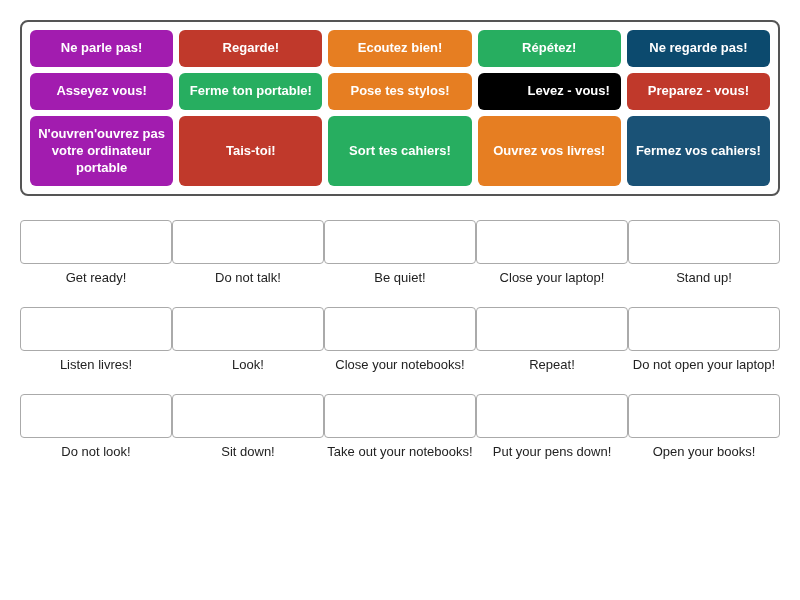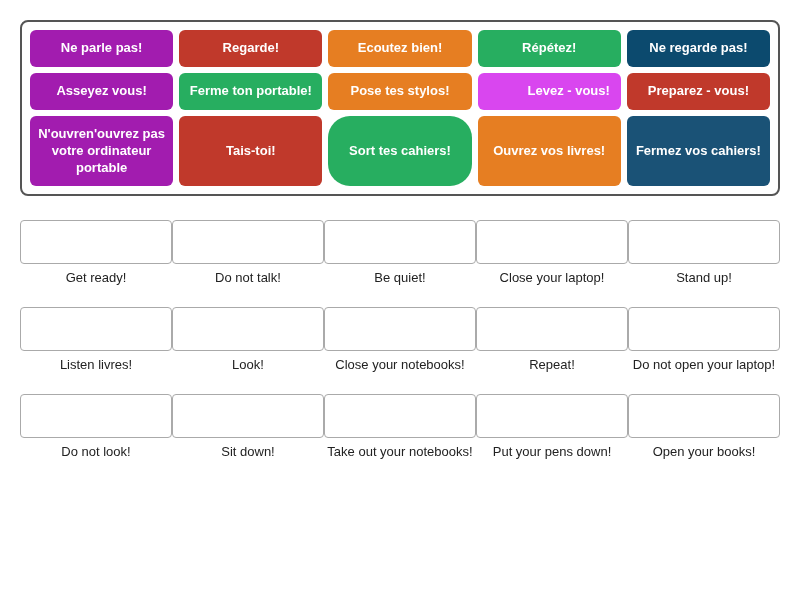--- a/index.html
+++ b/index.html
@@ -32,22 +32,22 @@
       cursor: pointer;
       text-align: center;
       line-height: 1.3;
     }
 
     .blue    { background: #a21caf; }
     .red     { background: #c0392b; }
     .orange  { background: #e67e22; }
     .green   { background: #27ae60; }
     .teal    { background: #0c4a6e; }
-    .purple  { background: #d946ef; padding-left: 45px; }
-    .lime    { background: #27ae60; border-radius: 22px; }
+    .purple  { background: #000000; padding-left: 45px; }
+    .lime    { background: #27ae60; }
     .darkblue{ background: #1a5276; }
 
     
     .drop-section {
       display: flex;
       flex-direction: column;
       gap: 20px;
     }
 
     .drop-row {

